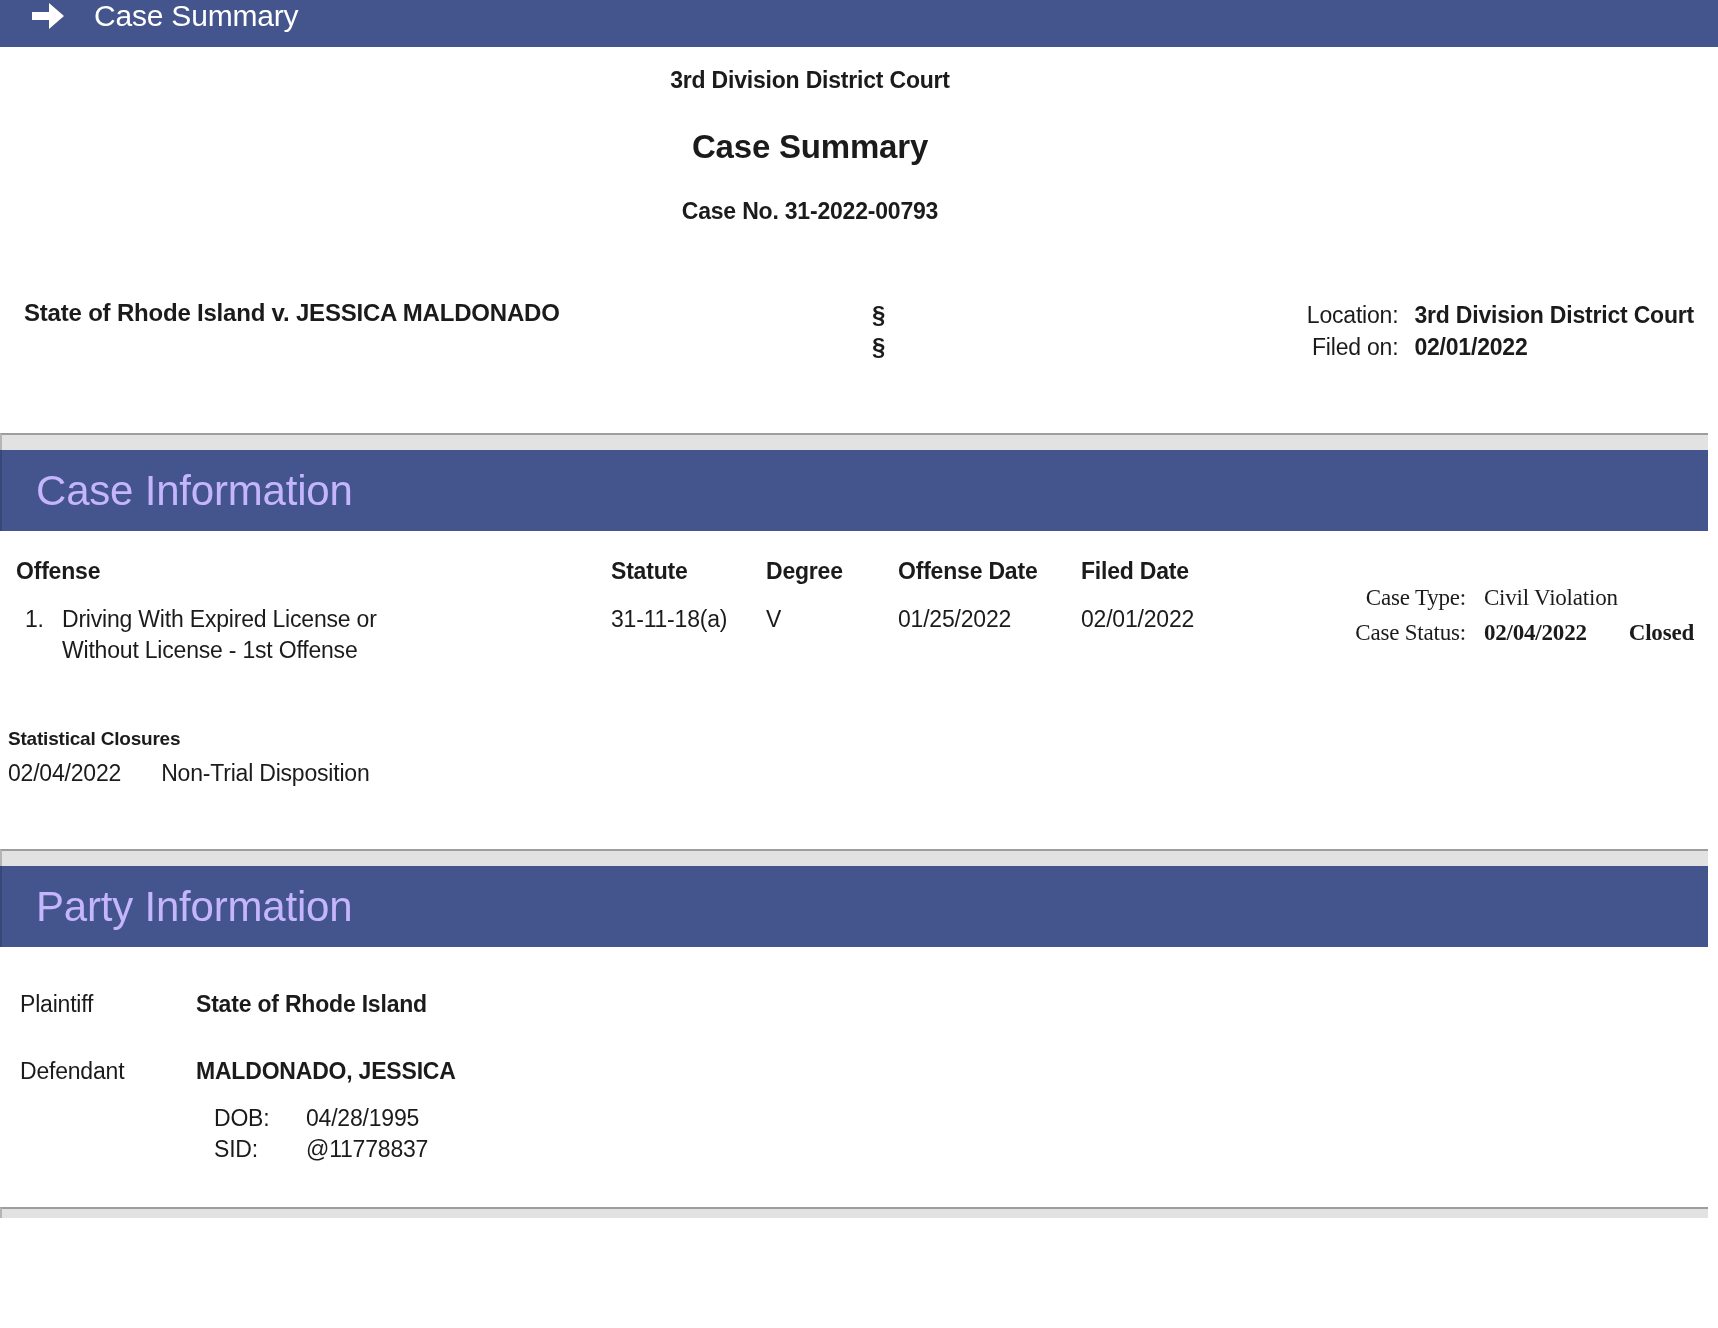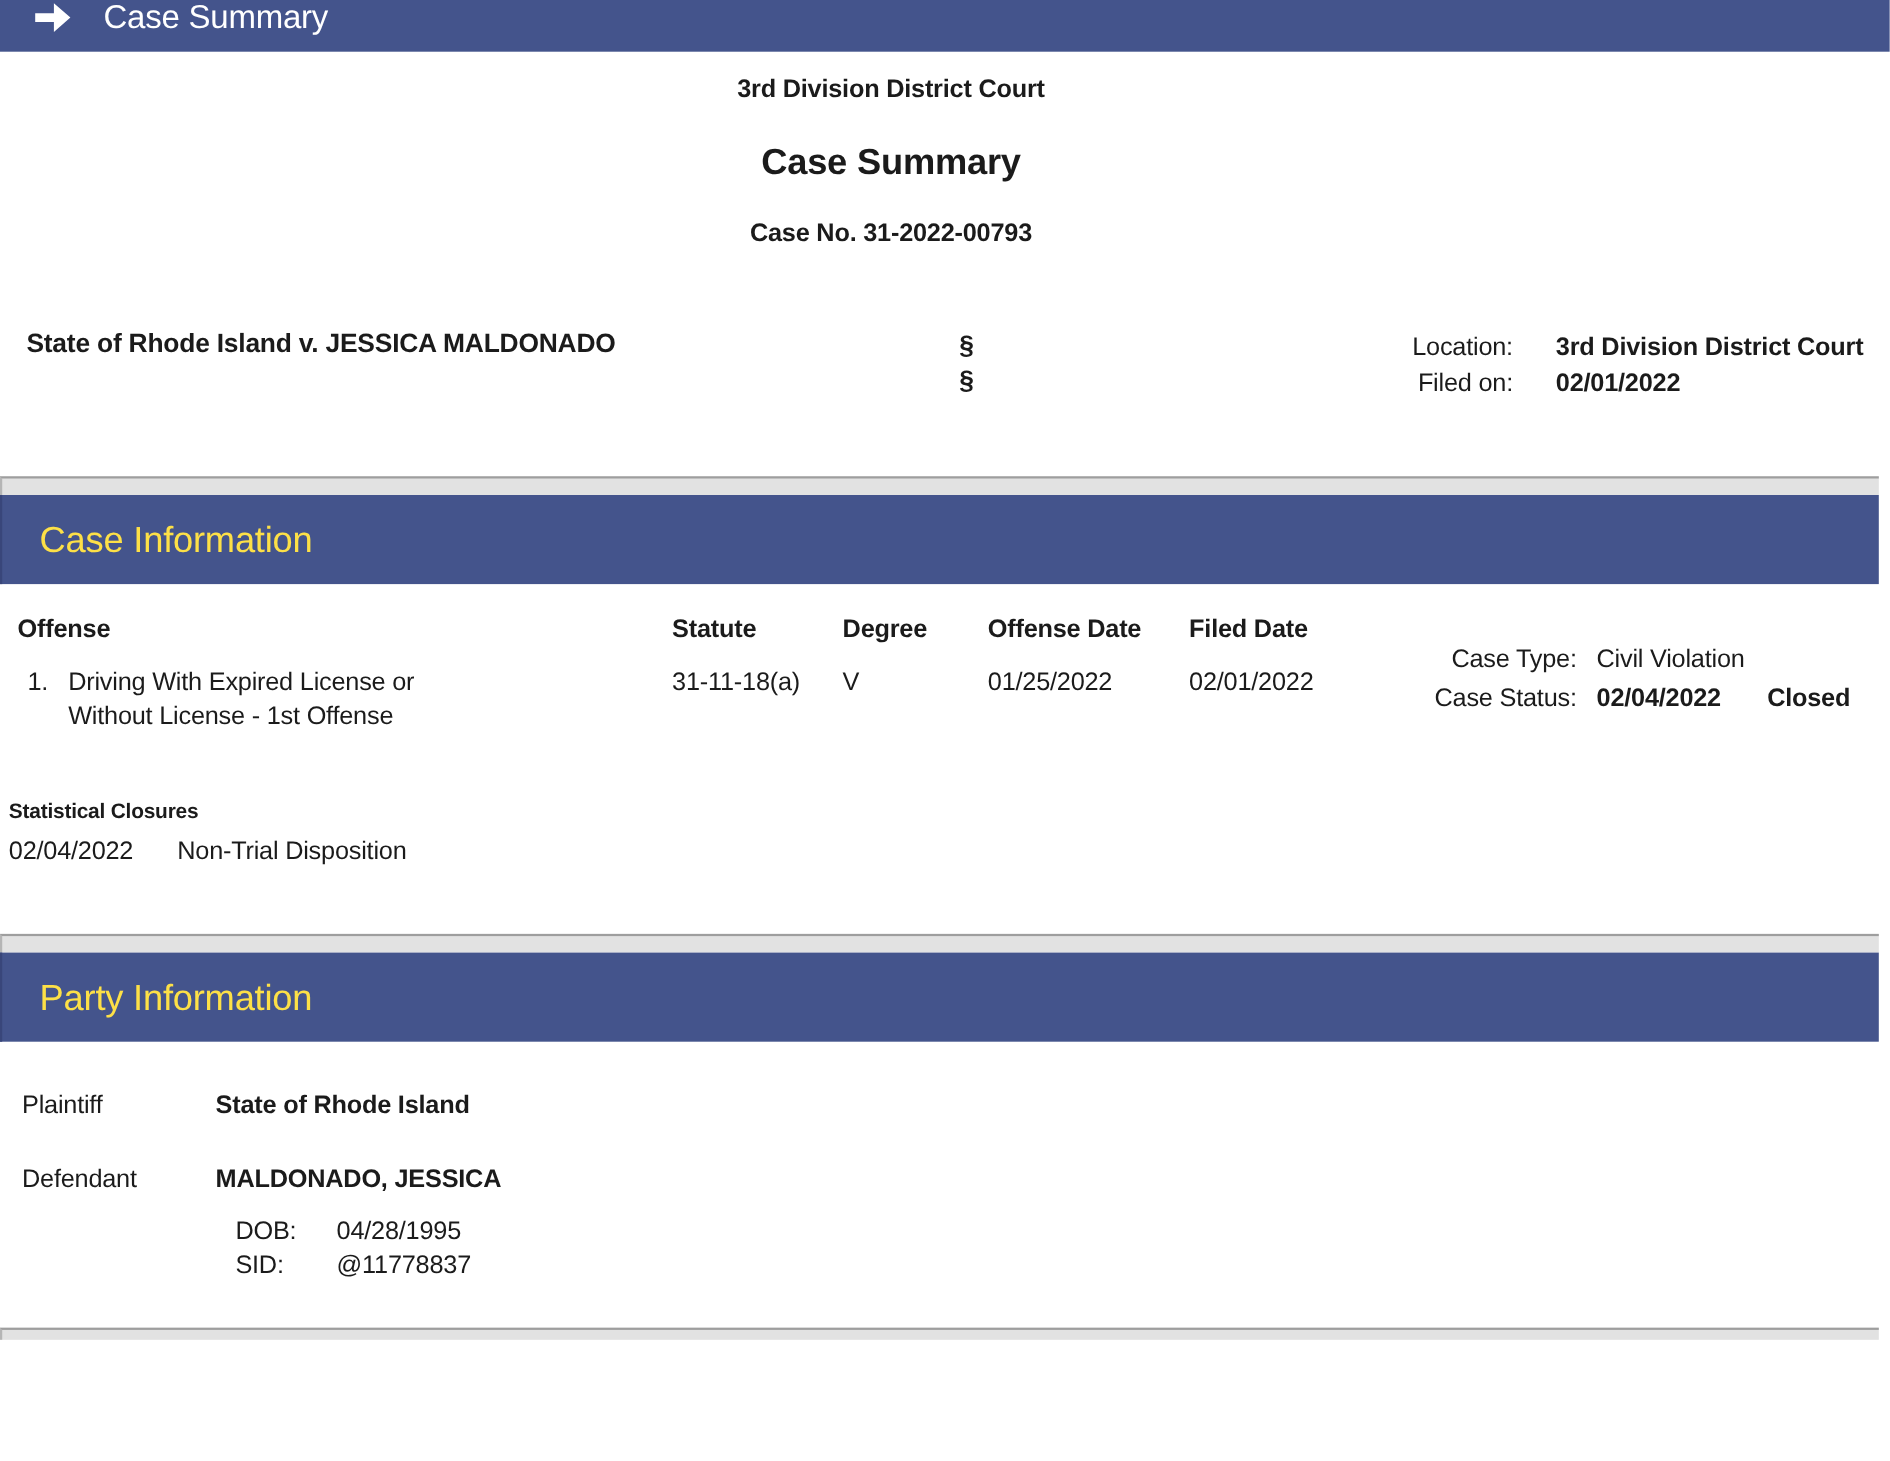--- a/index.html
+++ b/index.html
@@ -18,50 +18,50 @@
   .h-court   { margin-top:20px; font-size:23px; font-weight:bold; }
   .h-title   { margin-top:34px; font-size:33px; font-weight:bold; }
   .h-caseno  { margin-top:32px; font-size:23px; font-weight:bold; }
 
   
   .caption { position:relative; margin-top:74px; height:64px; }
   .caption-style { position:absolute; left:24px; top:0; font-size:24px; font-weight:bold; }
   .caption-sections { position:absolute; left:872px; top:0; font-size:24px; font-weight:bold;
     line-height:32px; text-align:center; }
   .caption-right { position:absolute; right:24px; top:0; font-size:23px; line-height:32px; }
-  .kv-row { display:flex;gap:23px; }
+  .kv-row { display:flex; }
   .kv-label { width:124px; text-align:right; flex:none; }
   .kv-value { margin-left:16px; font-weight:bold; }
 
   
   .divider { width:calc(100% - 10px); height:17px; background:#e2e2e2;
     border-top:2px solid #9e9e9e; border-left:2px solid #b5b5b5; margin-top:0; }
   .divider.d1 { margin-top:70px; }
   .divider.d2 { margin-top:62px; }
   .divider.d3 { margin-top:44px; height:11px; }
 
   
   .section-bar { width:calc(100% - 10px); height:81px; background:#44548C;
     border-left:2px solid #39467a; display:flex; align-items:center; }
-  .section-bar span { color:#fde047; font-size:33px; padding-left:34px; }
+  .section-bar span { color:#c4b5fd; font-size:42px; padding-left:34px; }
 
   
   .ci-wrap { position:relative; }
   .ci-table { margin:26px 0 0 16px; font-size:23px; }
   .ci-head { display:flex; align-items:center; font-weight:bold; }
   .ci-row  { display:flex; margin-top:18px; line-height:31px; }
   .c1 { width:595px; display:flex; }
   .c1 .num { width:46px; flex:none; padding-left:9px; }
   .c1 .offense-text { width:385px; }
   .c2 { width:155px; } .c2 .wrapbox { width:78px; }
   .c3 { width:132px; }
   .c4 { width:183px; } .c4 .wrapbox { width:105px; line-height:29px; }
   .c5 { width:120px; } .c5 .wrapbox { width:70px;  line-height:29px; }
 
-  .type-status { position:absolute; top:28px; right:36px; font-size:23px; }
+  .type-status { position:absolute; top:28px; right:24px; font-size:23px;font-family:Liberation Serif, serif; }
   .ts-row { display:flex; margin-bottom:9px; }
   .ts-label { width:140px; text-align:right; flex:none; }
   .ts-value { margin-left:18px; }
   .ts-bold { font-weight:bold; }
   .ts-closed { font-weight:bold; margin-left:42px; }
 
   .stat-head { margin:62px 0 0 8px; font-size:19px; font-weight:bold; }
   .stat-row  { margin:10px 0 0 8px; font-size:23px; display:flex; }
   .stat-row .disp { margin-left:40px; }
 

